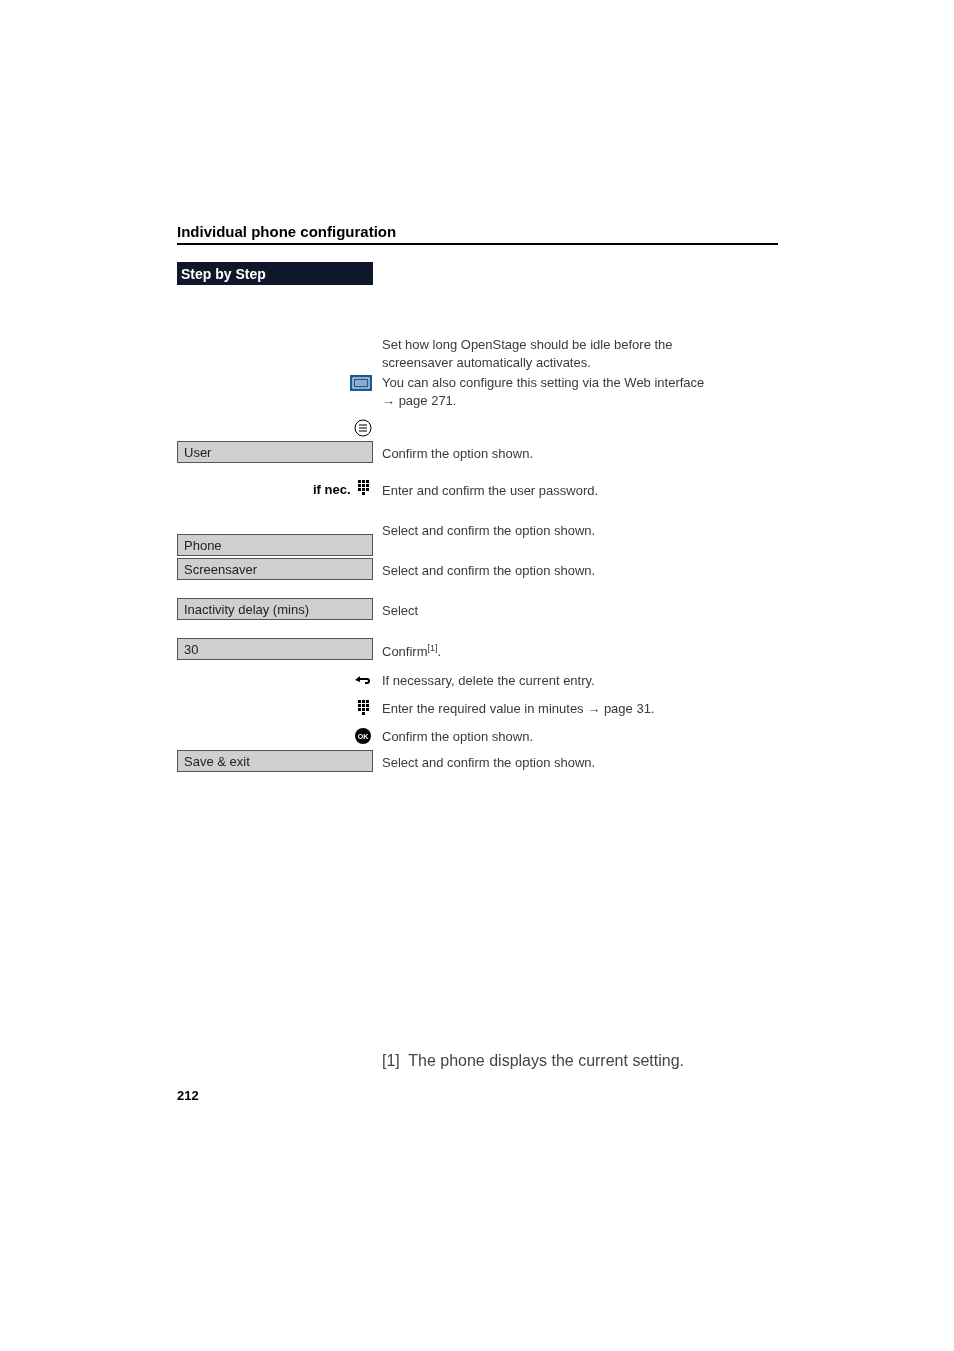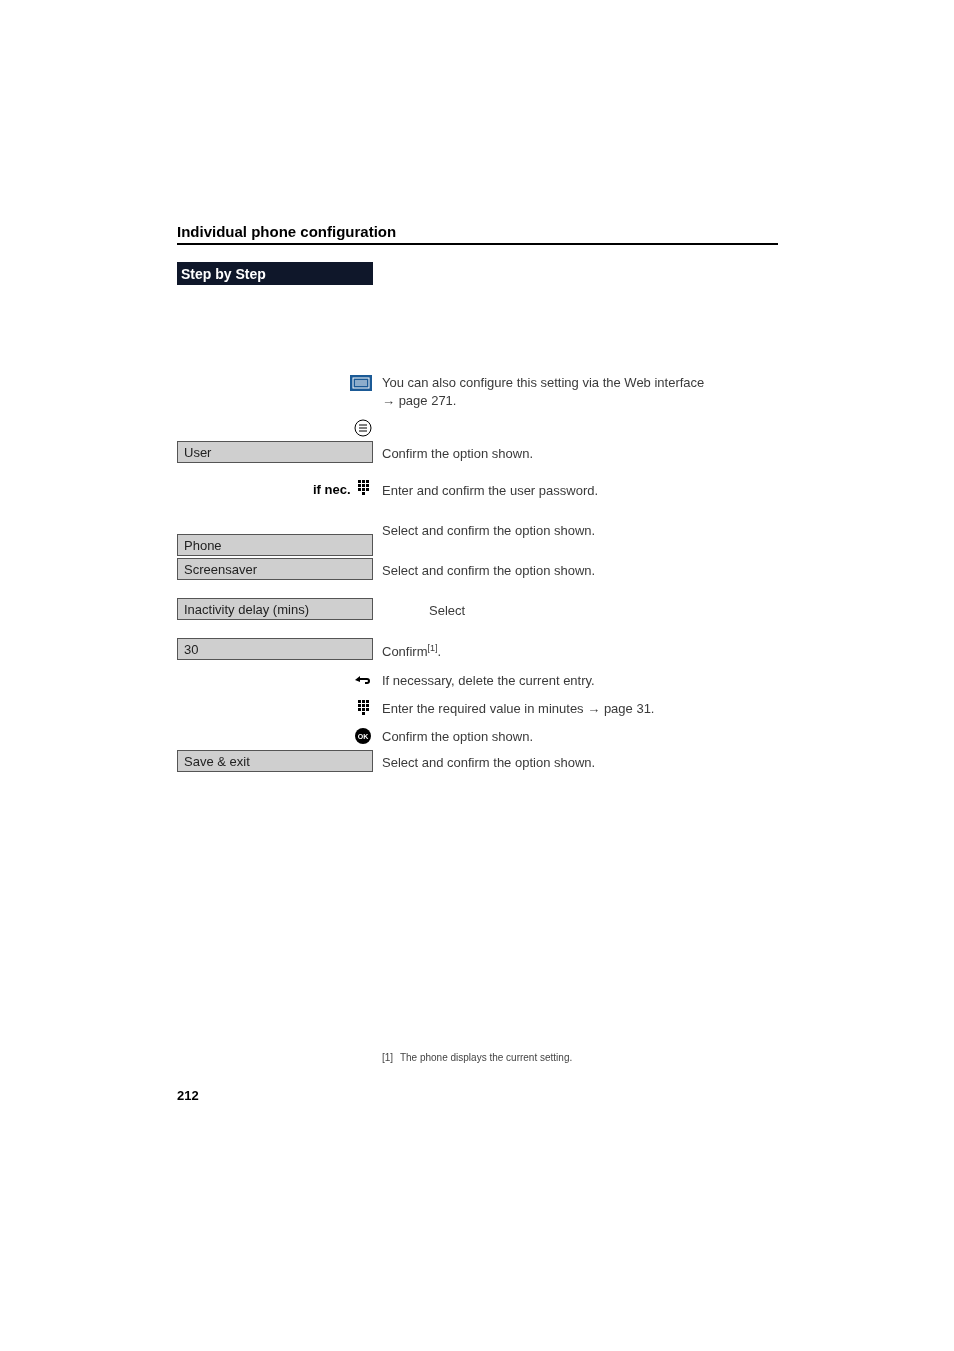--- a/index.html
+++ b/index.html
@@ -8,38 +8,42 @@
   .header-title { position: absolute; left: 177px; top: 223px; font-size: 15px; font-weight: bold; }
   .header-rule { position: absolute; left: 177px; top: 243px; width: 601px; height: 2px; background: #000; }
   .step-bar { position: absolute; left: 177px; top: 262px; width: 196px; height: 23px; background: #0f172a; color: #fff; font-weight: bold; font-size: 14px; display: flex; align-items: center; padding-left: 4px; }
   .section-heading { position: absolute; left: 382px; top: 303px; font-size: 18px; font-weight: bold; color: #1b5a96; }
   .body-text { position: absolute; left: 382px; font-size: 13px; line-height: 1.35; color: #3a3a3a; }
   .arrow { font-family: Arial, sans-serif; }
   .left-col { position: absolute; left: 177px; width: 196px; }
   .left-box { border: 1px solid #555; background: #cfcfcf; height: 22px; display: flex; align-items: center; padding-left: 6px; font-family: "Arial Narrow", Arial, sans-serif; font-size: 13px; color: #222; }
   .icon-slot { position: absolute; display: flex; align-items: center; justify-content: flex-end; }
   .ifnec { position: absolute; font-size: 13px; font-weight: bold; }
-  .footnote { position: absolute; left: 382px; font-size: 10px; color: #444; }
+  .footnote { position: absolute; left: 382px; font-size: 16px; color: #444; }
   .page-num { position: absolute; left: 177px; font-size: 13px; font-weight: bold; }
   .keypad { display: inline-block; width: 14px; height: 14px; }
   .keypad span { display: inline-block; width: 3px; height: 3px; background: #000; margin: 0.6px; float: left; }
   svg { display: block; }
 </style>
 </head>
 <body>
 <div class="page">
 
 <div class="header-title">Individual phone configuration</div>
 <div class="header-rule"></div>
 
 <div class="step-bar">
   <span>Step by Step</span>
 </div>
 
 
+<div class="body-text" style="top:336px; width:380px;">
+  <span>Set how long OpenStage should be idle before the</span><br>
+  <span>screensaver automatically activates.</span>
+</div>
 
 <div class="icon-slot" style="left:346px; top:374px; width:26px; height:17px;">
   <svg width="22" height="16" viewBox="0 0 22 16">
     <rect x="0" y="0" width="22" height="16" fill="#1b5a96"></rect>
     <rect x="3" y="3" width="16" height="10" fill="none" stroke="#fff" stroke-width="1"></rect>
     <line x1="5" y1="6" x2="17" y2="6" stroke="#fff" stroke-width="1"></line>
     <line x1="5" y1="8" x2="17" y2="8" stroke="#fff" stroke-width="1"></line>
     <line x1="5" y1="10" x2="17" y2="10" stroke="#fff" stroke-width="1"></line>
   </svg>
 </div>
@@ -87,21 +91,21 @@
 <div class="body-text" style="top:522px;">Select and confirm the option shown.</div>
 
 <div class="left-col left-box" style="top:558px;">
   <span>Screensaver</span>
 </div>
 <div class="body-text" style="top:562px;">Select and confirm the option shown.</div>
 
 <div class="left-col left-box" style="top:598px;">
   <span>Inactivity delay (mins)</span>
 </div>
-<div class="body-text" style="top:602px;margin-left:47px;">Select</div>
+<div class="body-text" style="top:602px;">Select</div>
 
 <div class="left-col left-box" style="top:638px;">
   <span>30</span>
 </div>
 <div class="body-text" style="top:642px;">
   <span>Confirm</span><sup style="font-size:9px;">[1]</sup><span>.</span>
 </div>
 
 <div class="icon-slot" style="left:352px; top:672px; width:20px; height:16px;">
   <svg width="20" height="14" viewBox="0 0 20 14">

